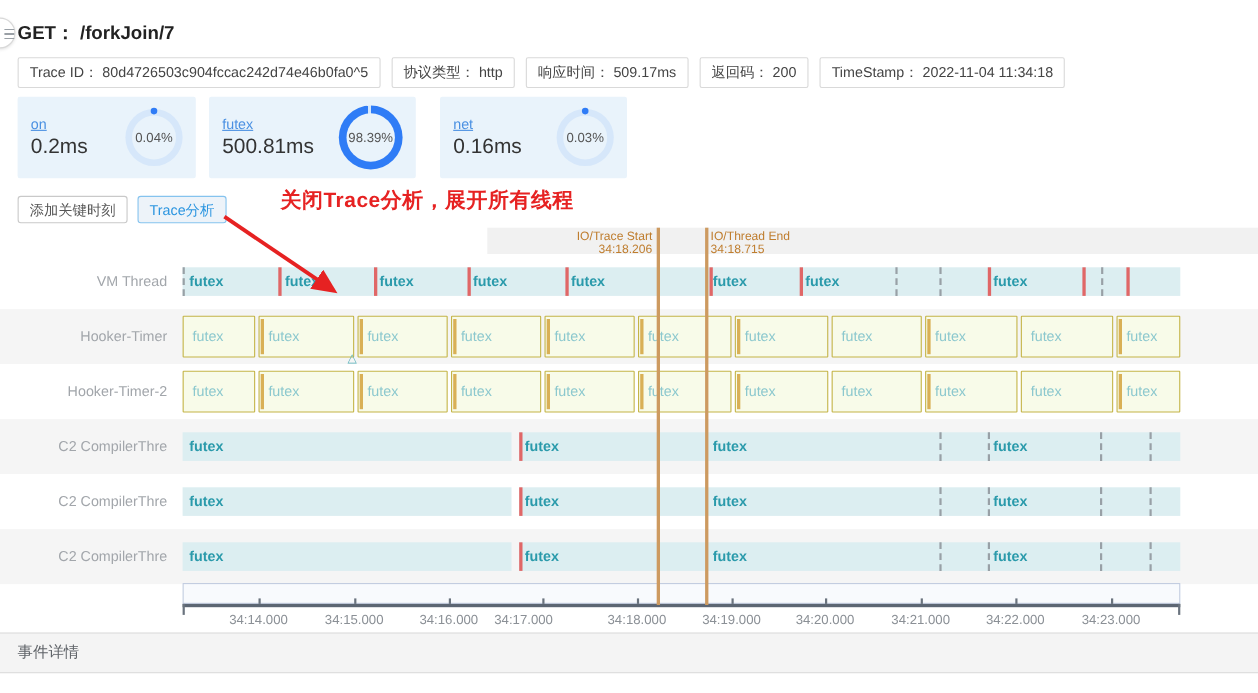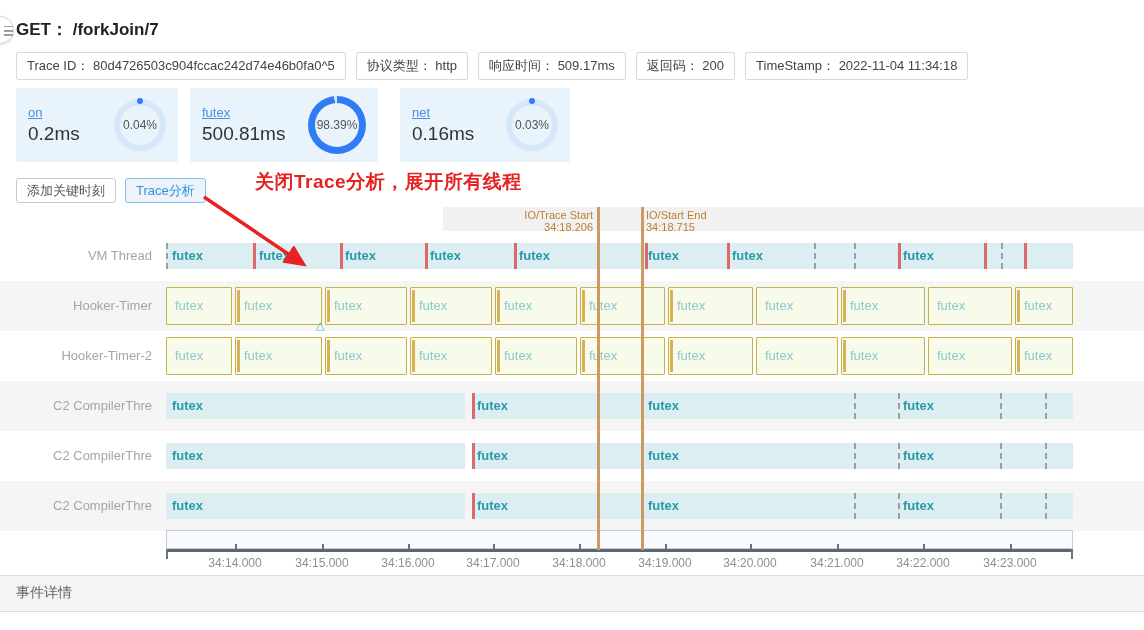--- a/index.html
+++ b/index.html
@@ -327,35 +327,35 @@
       </div>
     </div>
 
   <div class="io-line" style="left:597px;"></div>
   <div class="io-line" style="left:641px;"></div>
   <div class="io-label right-align" style="left:443px;width:150px;">
     <div>IO/Trace Start</div>
       <div>34:18.206</div>
   </div>
   <div class="io-label" style="left:646px;width:150px;">
-    <div>IO/Start End</div>
+    <div>IO/Thread End</div>
       <div>34:18.715</div>
   </div>
 
   <div class="minimap"></div>
   <div class="axis-line"></div>
   <div id="axis-extra">
       <div class="axis-tick" style="left: 235px;"></div>
       <div class="axis-label" style="left: 235px;">34:14.000</div>
       <div class="axis-tick" style="left: 322px;"></div>
       <div class="axis-label" style="left: 322px; text-align: center;">34:15.000</div>
       <div class="axis-tick" style="left: 408px;"></div>
       <div class="axis-label" style="left: 408px;">34:16.000</div>
       <div class="axis-tick" style="left: 493px;"></div>
-      <div class="axis-label" style="left: 493px;">34:17.000</div>
+      <div class="axis-label" style="left: 476px;">34:17.000</div>
       <div class="axis-tick" style="left: 579px;"></div>
       <div class="axis-label" style="left: 579px;">34:18.000</div>
       <div class="axis-tick" style="left: 665px;"></div>
       <div class="axis-label" style="left: 665px;">34:19.000</div>
       <div class="axis-tick" style="left: 750px;"></div>
       <div class="axis-label" style="left: 750px;">34:20.000</div>
       <div class="axis-tick" style="left: 837px;"></div>
       <div class="axis-label" style="left: 837px;">34:21.000</div>
       <div class="axis-tick" style="left: 923px;"></div>
       <div class="axis-label" style="left: 923px;">34:22.000</div>

